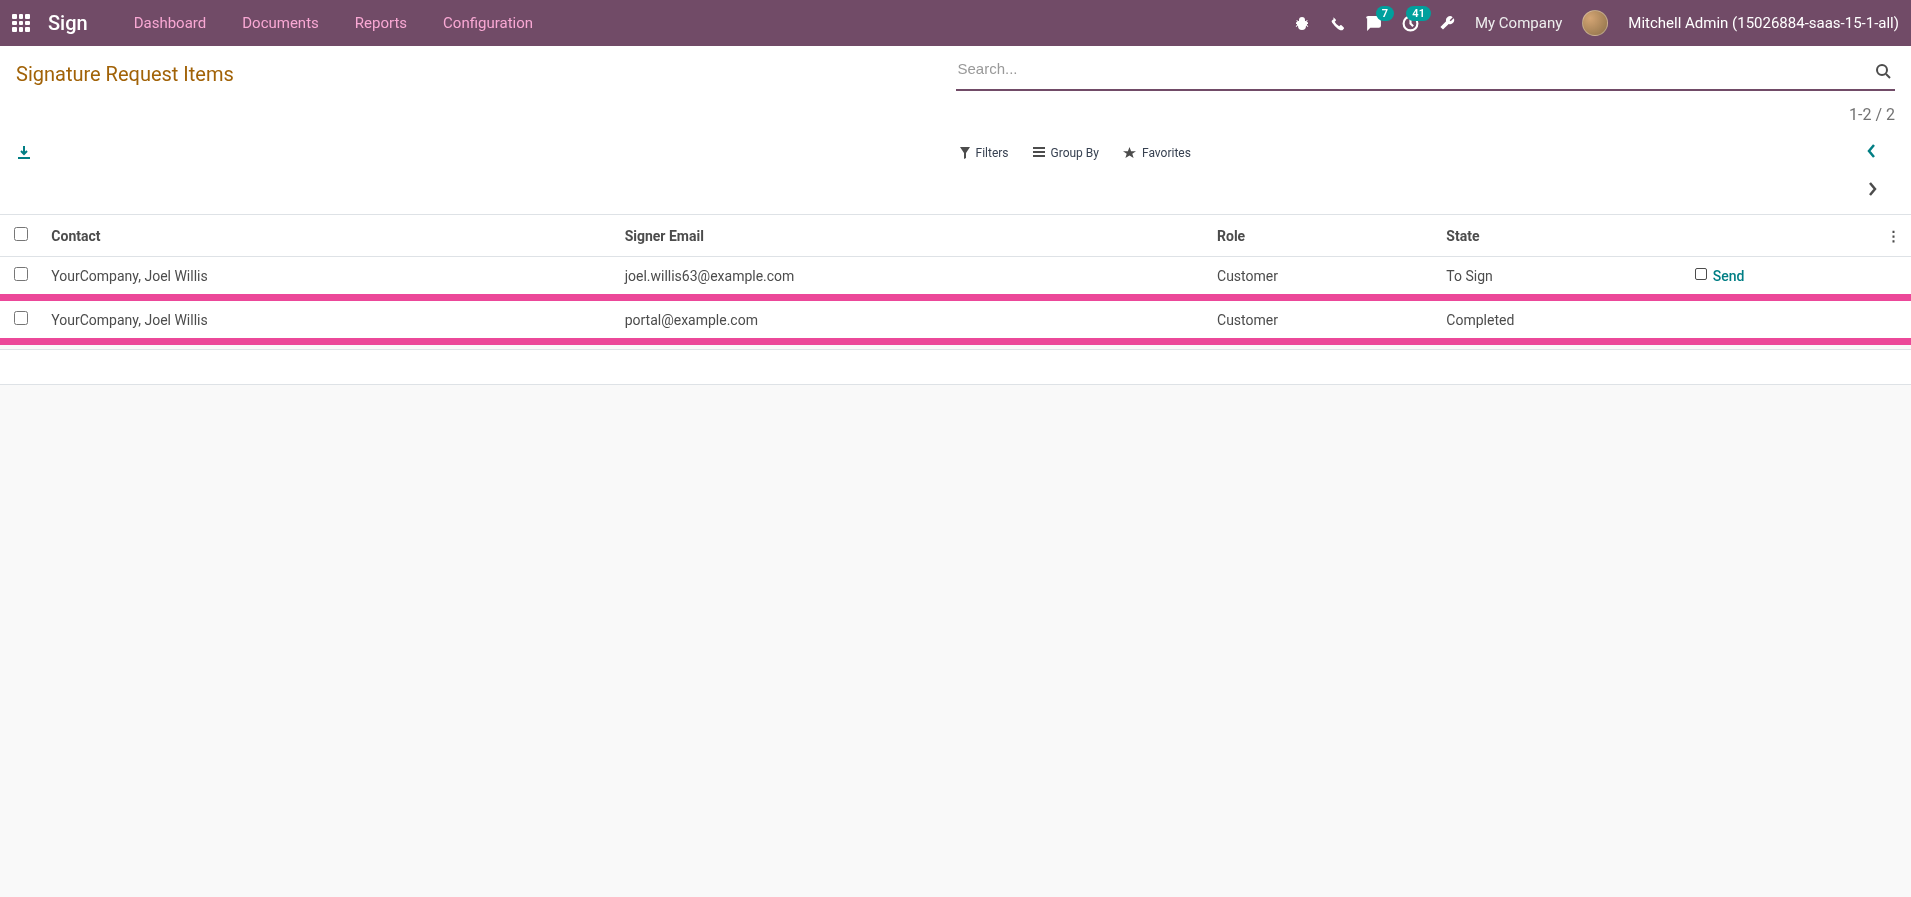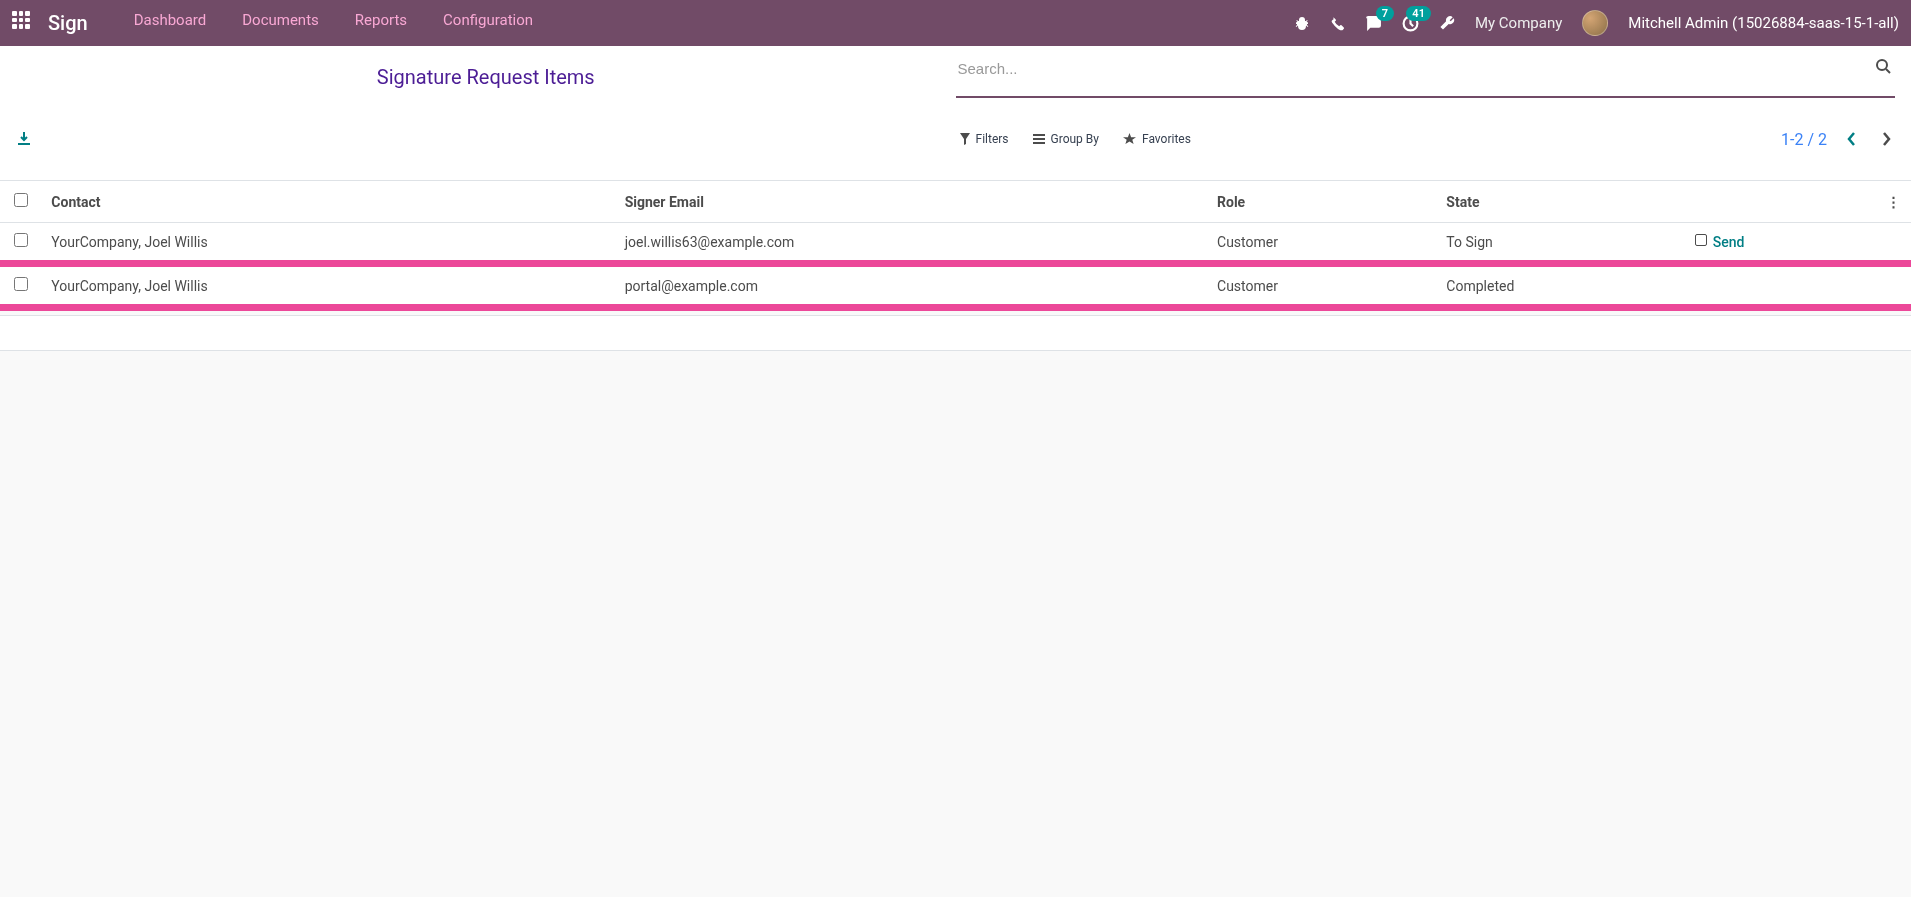--- a/index.html
+++ b/index.html
@@ -7,46 +7,46 @@
   
   .navbar {
     background: #714b67;
     color: #fff;
     height: 46px;
     display: flex;
     align-items: center;
     padding: 0 12px;
     font-size: 15px;
   }
-  .navbar-left { display: flex; align-items: flex-start; gap: 4px; }
+  .navbar-left { display: flex; align-items: center; gap: 4px; }
   .apps-icon { width: 18px; height: 18px; display: grid; grid-template-columns: repeat(3,1fr); grid-template-rows: repeat(3,1fr); gap: 2px; margin-right: 14px; cursor: pointer;}
   .apps-icon span { background: #fff; border-radius: 1px; }
   .brand { font-size: 20px; font-weight: 500; color: #fff; margin-right: 26px; cursor: pointer;}
   .nav-link { color: #f9a8d4; padding: 0 16px; cursor: pointer; }
   .navbar-right { margin-left: auto; display: flex; align-items: center; gap: 20px; }
   .sys-icon { color: #fff; position: relative; cursor: pointer; display:flex; align-items:center;}
   .badge { position: absolute; top: -9px; right: -12px; background: #00a09d; color: #fff; font-size: 11px; border-radius: 9px; padding: 1px 6px; font-weight:600;}
   .company { color: #eee; cursor: pointer; }
   .user { display: flex; align-items: center; gap: 20px; color: #fff; cursor: pointer; }
   .avatar { width: 26px; height: 26px; border-radius: 50%; background: radial-gradient(circle at 30% 30%, #d4a574, #8b6f47); border:1px solid rgba(255,255,255,0.3);}
   
   .control-panel { background: #fff; padding: 10px 16px 14px 16px; border-bottom: 1px solid #dee2e6;}
   .cp-top { display: flex; align-items: center; }
-  .page-title { font-size: 20px; color: #4c1d95; font-weight: 400; flex: 1; text-align: center;}
-  .search-wrap { flex: 1; display: flex; align-items: flex-start; border-bottom: 2px solid #714b67; padding-bottom: 15px;}
+  .page-title { font-size: 20px; color: #a16207; font-weight: 400; flex: 1;}
+  .search-wrap { flex: 1; display: flex; align-items: flex-end; border-bottom: 2px solid #714b67; padding-bottom: 8px;}
   .search-in { flex: 1; border: none; outline: none; font-size: 15px; color: #666; padding: 4px 2px;}
   .search-in::placeholder { color: #999; }
   .search-ico { color: #666; cursor:pointer; padding: 2px 4px;}
   
   .cp-bottom { display: flex; align-items: center; margin-top: 14px;}
   .cp-left { flex:1;}
   .export-ico { color: #017e84; cursor: pointer; padding: 4px 8px;}
   .cp-right { flex:1; display: flex; align-items: center;}
   .filt-btn { display: inline-flex; align-items: center; gap: 6px; color: #374151; cursor: pointer; padding: 4px 4px; margin-right: 16px; font-size:12px;}
-  .pager { margin-left: auto; display: flex; align-items: center; gap: 16px; color: #3b82f6;}
+  .pager { margin-left: auto; display: flex; align-items: center; gap: 16px; color: #737373; flex-direction: column;}
   .pager-arrow { color: #374151; cursor: pointer; padding: 4px;}
   .pager-arrow.prev { color: #017e84;}
   
   .table-wrap { background: #fff; width:100%; }
   table { width: 100%; border-collapse: collapse; font-size: 14px; }
   thead th { text-align: left; padding: 12px 10px; color: #4c4c4c; font-weight: 700; border-bottom: 1px solid #dee2e6; font-size:14px;}
   tbody td { padding: 10px 10px; color: #4c4c4c; border-bottom: 7px solid #ec4899;}
   .chk-cell { width: 40px; text-align: center;}
   .chk { width: 14px; height: 14px; cursor:pointer;}
   .send-link { color: #017e84; cursor: pointer; display: inline-flex; gap: 6px; font-weight:500;}

